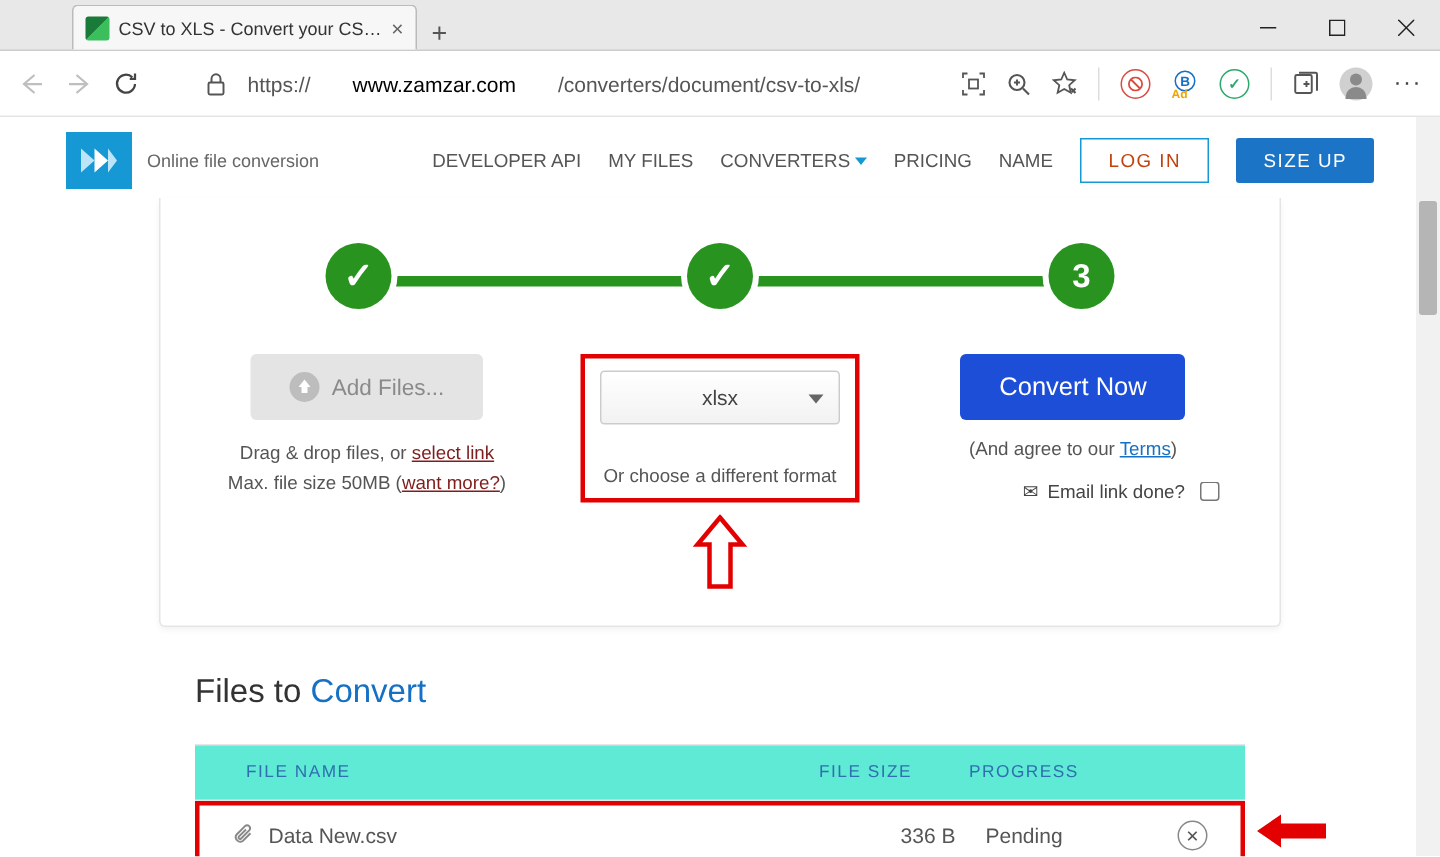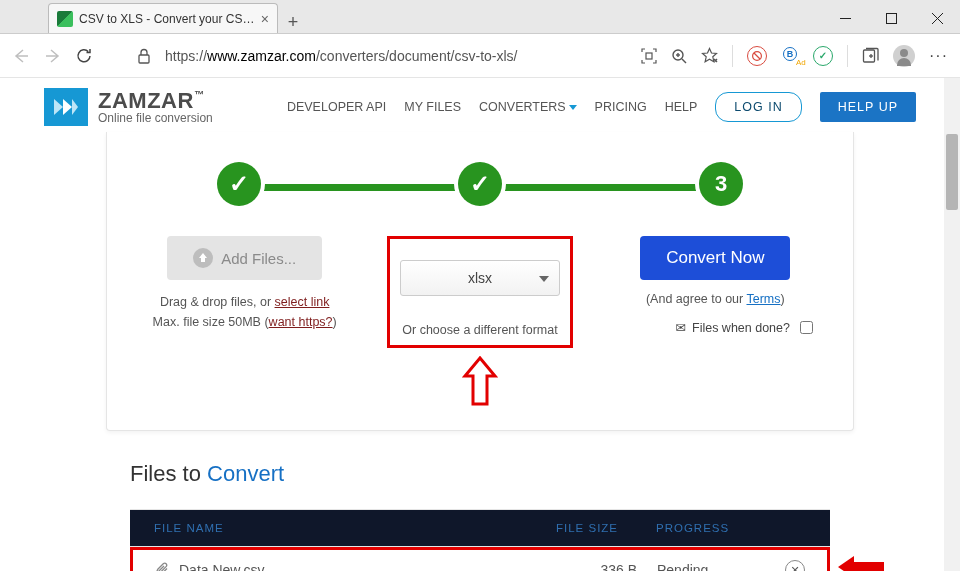--- a/index.html
+++ b/index.html
@@ -14,21 +14,21 @@
   .tab .tabclose { color: #666; margin-left: 6px; font-size: 14px; }
   .newtab { width: 30px; text-align: center; color: #555; font-size: 18px; }
   .winbtns { margin-left: auto; display: flex; }
   .winbtn { width: 46px; height: 30px; display: flex; align-items: center; justify-content: center; color: #222; font-size: 12px; }
   .winbtn svg { width: 11px; height: 11px; stroke: #222; stroke-width: 1; fill: none; }
 
   
   .addrbar { height: 44px; background: #fff; display: flex; align-items: center; padding: 0 12px; gap: 14px; border-bottom: 1px solid #e5e5e5; }
   .navicon { color: #6c6c6c; display:flex; align-items:center; justify-content:center; }
   .navicon.disabled { color: #bfbfbf; }
-  .url { flex: 1; display: flex; align-items: center; font-size: 14px; color: #555; }
+  .url { flex: 1; display: flex; align-items: center; font-size: 14px; color: #555; gap: 28px; }
   .url .host { color: #000; text-align: center; }
   .righticons { display:flex; align-items:center; gap: 14px; }
   .circicon { width:20px; height:20px; border:1.5px solid; border-radius:50%; display:flex; align-items:center; justify-content:center; font-size:10px; font-weight:bold; }
   .avatar { width:22px; height:22px; background:#d0d0d0; border-radius:50%; position:relative; }
   .avatar::before { content:""; position:absolute; top:4px; left:7px; width:8px; height:8px; background:#8a8a8a; border-radius:50%; }
   .avatar::after { content:""; position:absolute; bottom:1px; left:4px; width:14px; height:8px; background:#8a8a8a; border-radius:7px 7px 0 0; }
 
   
   .viewport { position: relative; height: calc(571px - 34px - 44px); overflow: hidden; }
   .scrollbar { position:absolute; right:0; top:0; width:16px; height:100%; background:#f1f1f1; }
@@ -38,58 +38,58 @@
   .logo { display:flex; align-items:center; gap:10px; }
   .logo-badge { width:44px; height:38px; background:#1698d4; display:flex; align-items:center; justify-content:center; }
   .logo-badge svg { width:30px; height:24px; }
   .logo-text { line-height:1; }
   .logo-text .name { font-size:22px; font-weight:700; color:#4c4c4c; letter-spacing:0.5px; }
   .logo-text .name sup { font-size:10px; vertical-align:top; }
   .logo-text .tag { font-size:12px; color:#666; }
   .nav { margin-left:auto; display:flex; align-items:center; gap:18px; font-size:12.5px; }
   .nav a { color:#555; text-decoration:none; }
   .caret-down { display:inline-block; width:0; height:0; border-left:4px solid transparent; border-right:4px solid transparent; border-top:5px solid #1698d4; margin-left:3px; vertical-align:middle; }
-  .login-btn { border:1px solid #1698d4; color:#0c4a6e; padding:7px 18px; font-size:12.5px; letter-spacing:1px; border-radius:13px; }
+  .login-btn { border:1px solid #1698d4; color:#c2410c; padding:7px 18px; font-size:12.5px; letter-spacing:1px; border-radius:0; }
   .signup-btn { background:#1b74c5; color:#fff; padding:8px 18px; font-size:12.5px; letter-spacing:1px; border-radius:2px; }
 
   .card { margin: 0 106px; border:1px solid #e5e5e5; border-top:none; border-radius:0 0 4px 4px; box-shadow:0 2px 4px rgba(0,0,0,0.05); padding: 30px 30px 24px 30px; background:#fff; }
   .steps { position:relative; height:50px; margin: 0 80px 24px 80px; }
   .stepline { position:absolute; top:22px; left:22px; right:22px; height:7px; background:#28941f; }
   .stepcircle { position:absolute; top:0; width:44px; height:44px; border-radius:50%; background:#28941f; display:flex; align-items:center; justify-content:center; color:#fff; font-weight:600; font-size:22px; z-index:2; box-shadow:0 0 0 4px #fff; }
   .stepcircle.c1 { left:0; }
   .stepcircle.c2 { left:50%; transform:translateX(-50%); }
   .stepcircle.c3 { right:0; }
   .stepcircle .check { font-size:24px; }
 
   .cols { display:flex; justify-content:space-between; gap:20px; text-align:center; }
   .col { flex:1; }
   .addfiles { display:inline-flex; align-items:center; gap:8px; background:#e4e4e4; color:#8a8a8a; padding:12px 26px; border-radius:4px; font-size:15px; }
   .uploadicon { width:20px; height:20px; background:#bdbdbd; border-radius:50%; position:relative; }
   .uploadicon::before { content:""; position:absolute; left:6px; top:5px; width:0; height:0; border-left:4px solid transparent; border-right:4px solid transparent; border-bottom:5px solid #fff; }
   .uploadicon::after { content:""; position:absolute; left:8px; top:9px; width:4px; height:5px; background:#fff; }
   .subtext { font-size:12.5px; color:#555; margin-top:12px; line-height:1.6; }
   .subtext a { color:#7f1d1d; text-decoration:underline; }
 
-  .redbox { border:3px solid #e20000; padding:21px 10px 8px 10px; display:inline-block; }
+  .redbox { border:3px solid #e20000; padding:8px 10px 8px 10px; display:inline-block; }
   .formatselect { width:160px; height:36px; border:1px solid #ccc; border-radius:3px; background:linear-gradient(#fff,#f2f2f2); display:flex; align-items:center; justify-content:center; position:relative; font-size:14px; color:#444; }
   .formatselect::after { content:""; position:absolute; right:10px; top:15px; width:0; height:0; border-left:5px solid transparent; border-right:5px solid transparent; border-top:6px solid #666; }
   .orchoose { font-size:12.5px; color:#555; margin-top:27px; }
   .uparrow { margin:8px auto 0 auto; }
   .uparrow svg { display:block; margin:0 auto; }
 
   .convertbtn { background:#1d4ed8; color:#fff; padding:12px 26px; border-radius:4px; font-size:17px; display:inline-block; }
   .agree { font-size:12.5px; color:#555; margin-top:12px; }
   .agree a { color:#1670c4; text-decoration:underline; }
   .emailline { font-size:12.5px; color:#444; margin-top:14px; display:flex; align-items:center; justify-content:flex-end; gap:6px; padding-right:10px; }
   .emailline input { margin-left:4px; }
 
   .filessec { margin: 30px 130px 4px 130px; }
   .filessec h2 { font-size:22px; font-weight:400; color:#333; }
   .filessec h2 .hl { color:#1670c4; }
-  .tablehead { background:#0f172a; border-top:1px solid #e5e5e5; border-bottom:1px solid #e5e5e5; padding:12px 24px; display:flex; font-size:11.5px; letter-spacing:1px; color:#2f6fb0; margin-top:22px; }
+  .tablehead { background:#5eead4; border-top:1px solid #e5e5e5; border-bottom:1px solid #e5e5e5; padding:12px 34px; display:flex; font-size:11.5px; letter-spacing:1px; color:#2f6fb0; margin-top:22px; }
   .th1 { flex:1; }
   .th2 { width:100px; }
   .th3 { width:150px; }
   .tablerowwrap { position:relative; }
   .tablerow { border:3px solid #e20000; padding:10px 22px; display:flex; align-items:center; font-size:14px; color:#555; }
   .tablerow .clip { color:#888; margin-right:10px; }
   .td1 { flex:1; }
   .td2 { width:100px; text-align:right; padding-right:20px; }
   .td3 { width:128px; }
   .rowdel { width:20px; height:20px; border:1.5px solid #888; border-radius:50%; display:flex; align-items:center; justify-content:center; font-size:11px; color:#555; }
@@ -178,21 +178,21 @@
       </span>
     <span style="width:1px;height:22px;background:#ddd;"></span>
     <span class="circicon" style="border-color:#d94b3f;color:#d94b3f">
         <svg width="10" height="10" viewBox="0 0 10 10" stroke="#d94b3f" stroke-width="1.2" fill="none">
           <circle cx="5" cy="5" r="4.4"></circle>
           <line x1="2" y1="2" x2="8" y2="8"></line>
         </svg>
       </span>
     <span style="position:relative;display:inline-block;width:18px;height:18px;">
         <span style="position:absolute;left:2px;top:0;width:14px;height:14px;border:1.5px solid #1670c4;border-radius:50%;display:flex;align-items:center;justify-content:center;color:#1670c4;font-size:9px;font-weight:bold;">B</span>
-        <span style="position:absolute;bottom:-2px;left:15px;font-size:8px;color:#f0a500;font-weight:normal;">Ad</span>
+        <span style="position:absolute;bottom:-2px;left:0;font-size:8px;color:#f0a500;font-weight:bold;">Ad</span>
       </span>
     <span class="circicon" style="border-color:#2aa86b;color:#2aa86b">✓</span>
     <span style="width:1px;height:22px;background:#ddd;"></span>
     <span class="navicon">
         <svg width="17" height="17" viewBox="0 0 17 17" fill="none" stroke="#555" stroke-width="1.3">
           <rect x="1.5" y="3" width="11" height="12" rx="1"></rect>
           <path d="M4 1.5 h11 a1 1 0 0 1 1 1 v11"></path>
           <line x1="9" y1="7" x2="9" y2="11"></line>
           <line x1="7" y1="9" x2="11" y2="9"></line>
         </svg>
@@ -210,32 +210,31 @@
   <div class="sitehdr">
     <div class="logo">
       <div class="logo-badge">
         <svg viewBox="0 0 30 24">
             <path d="M3 4 L12 12 L3 20 Z" fill="#bde5f7"></path>
             <path d="M12 4 L21 12 L12 20 Z" fill="#fff"></path>
             <path d="M21 4 L27 12 L21 20 Z" fill="#bde5f7"></path>
           </svg>
       </div>
       <div class="logo-text">
-        <div class="name"><span>ZAMZAR</span><sup>™</sup></div>
         <div class="tag">Online file conversion</div>
       </div>
     </div>
     <div class="nav">
       <a>DEVELOPER API</a>
       <a>MY FILES</a>
       <a><span>CONVERTERS</span><span class="caret-down"></span></a>
       <a>PRICING</a>
-      <a>HELP</a>
+      <a>NAME</a>
       <span class="login-btn">LOG IN</span>
-      <span class="signup-btn">HELP UP</span>
+      <span class="signup-btn">SIZE UP</span>
     </div>
   </div>
 
   <div class="card">
     <div class="steps">
       <div class="stepline"></div>
       <div class="stepcircle c1">
           <span class="check">✓</span>
         </div>
       <div class="stepcircle c2">
@@ -244,21 +243,21 @@
       <div class="stepcircle c3">3</div>
     </div>
     <div class="cols">
       <div class="col">
         <div class="addfiles">
           <span class="uploadicon"></span>
           <span>Add Files...</span>
         </div>
         <div class="subtext">
           <span>Drag &amp; drop files, or </span><a>select link</a><br>
-          <span>Max. file size 50MB (</span><a>want https?</a><span>)</span>
+          <span>Max. file size 50MB (</span><a>want more?</a><span>)</span>
         </div>
       </div>
       <div class="col">
         <div class="redbox">
           <div class="formatselect">
             <span>xlsx</span>
           </div>
           <div class="orchoose">Or choose a different format</div>
         </div>
         <div class="uparrow">
@@ -267,21 +266,21 @@
             </svg>
         </div>
       </div>
       <div class="col">
         <div class="convertbtn">Convert Now</div>
         <div class="agree">
           <span>(And agree to our </span><a>Terms</a><span>)</span>
         </div>
         <div class="emailline">
           <span>✉</span>
-          <span>Files when done?</span>
+          <span>Email link done?</span>
           <input type="checkbox" style="">
         </div>
       </div>
     </div>
   </div>
 
   <div class="filessec">
     <h2><span>Files to </span><span class="hl">Convert</span></h2>
     <div class="tablehead">
       <div class="th1">FILE NAME</div>

